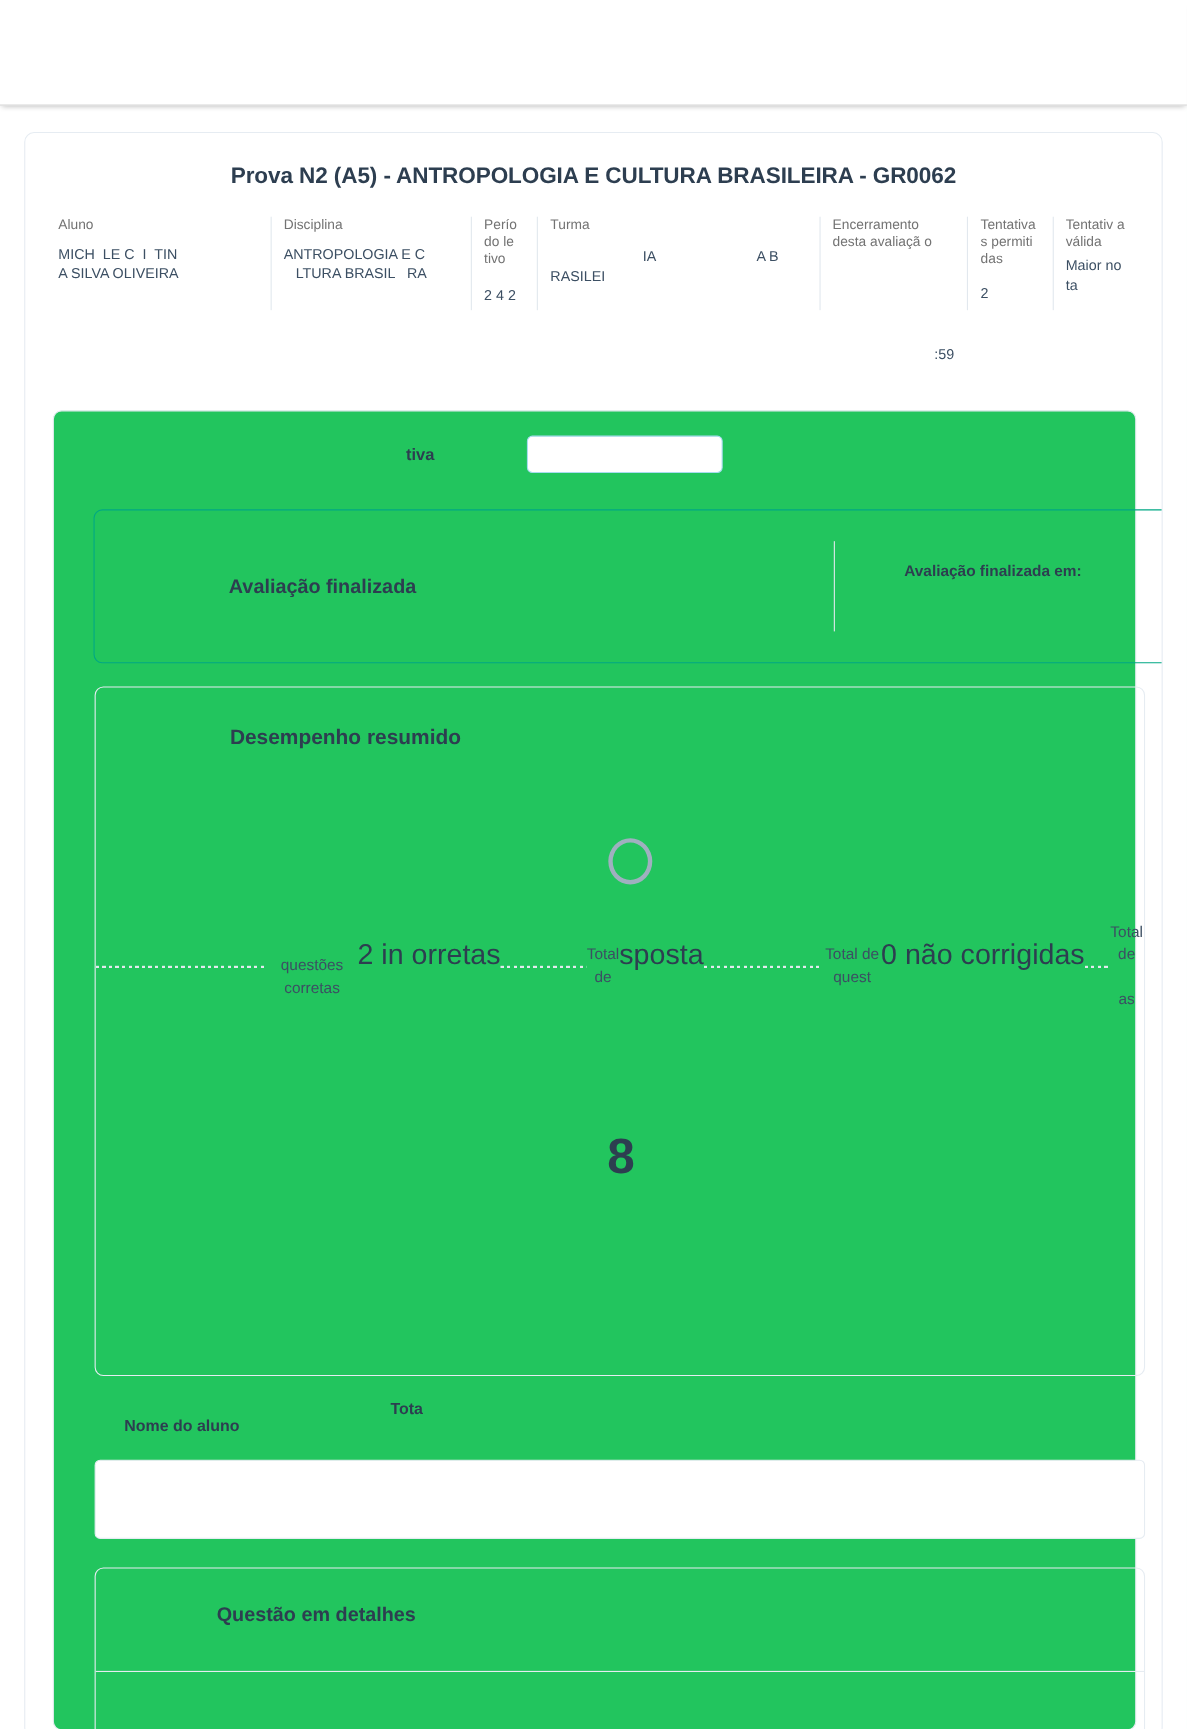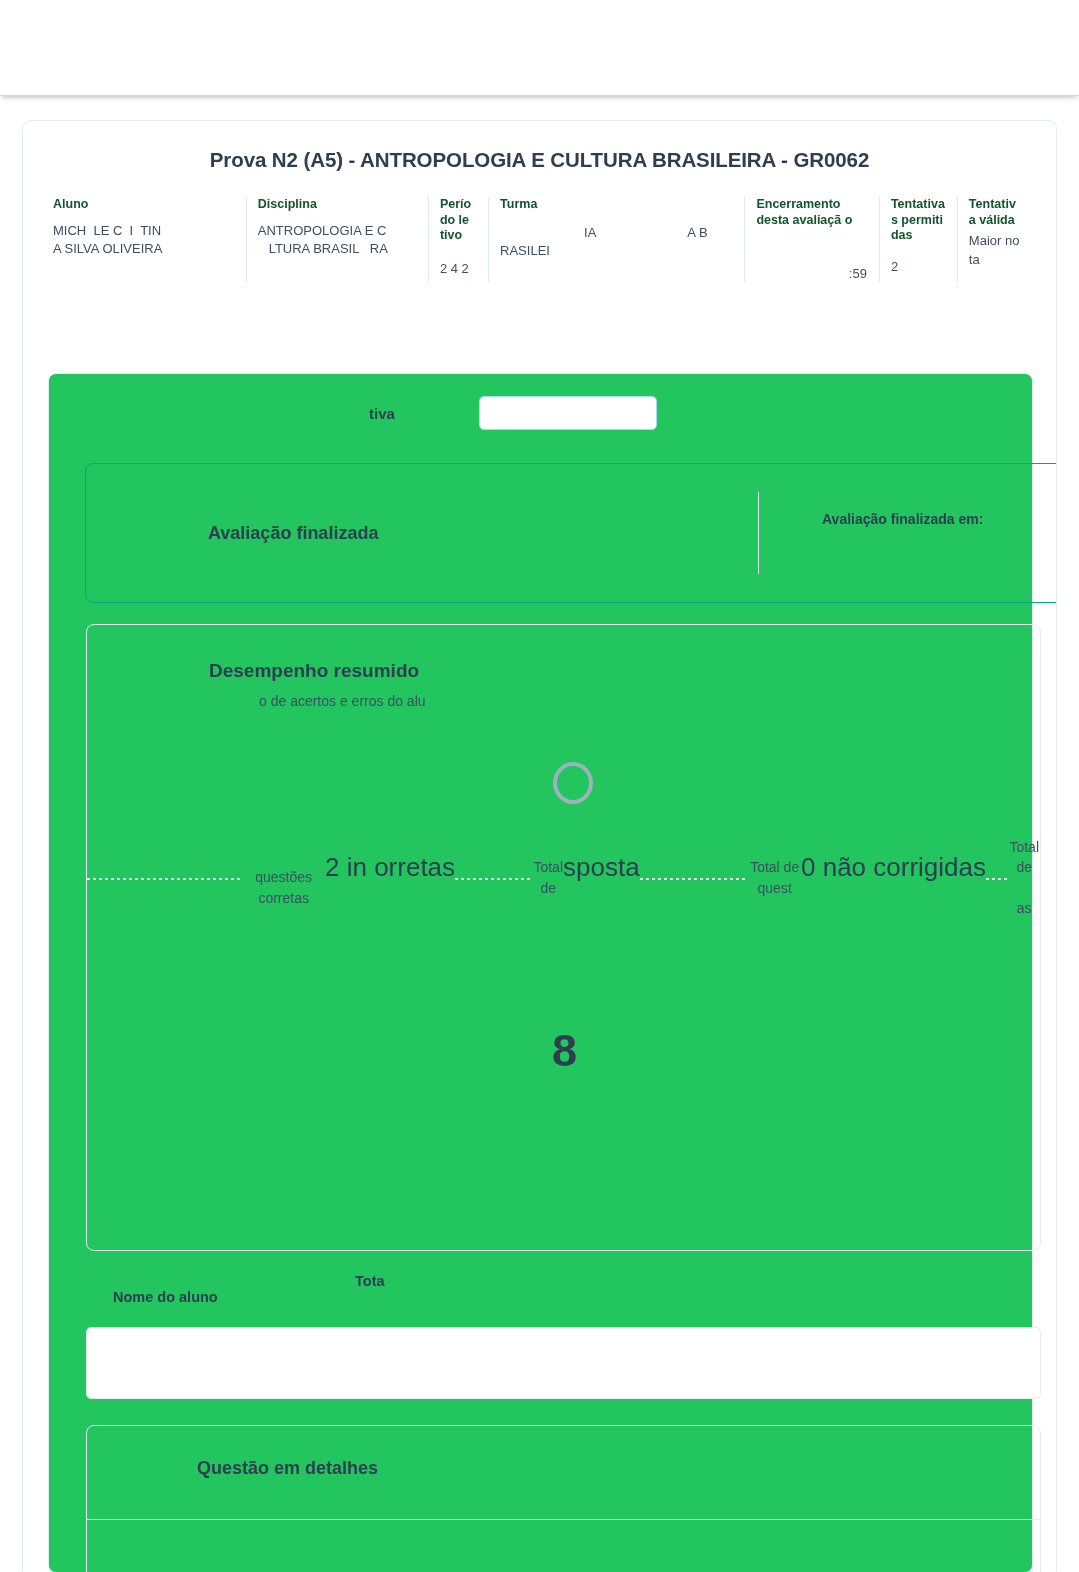--- a/index.html
+++ b/index.html
@@ -63,42 +63,42 @@
   }
   .meta-col + .meta-col::before {
     content: "";
     position: absolute;
     left: 0; top: 0;
     width: 1px; height: 85px;
     background: #e2e8ee;
   }
   .meta-label {
     font-size: 12.5px;
-    font-weight: bold;
-    color: #14532d;
+    font-weight: normal;
+    color: #737373;
     line-height: 1.25;
   }
   .meta-value {
     margin-top: 9px;
     font-size: 13px;
     font-weight: normal;
     color: #3c4f63;
     line-height: 1.45;
     white-space: pre-wrap;
   }
   .meta-value.pad {
     margin-top: 14px;
   }
   .meta-value.small-gap { margin-top: 4px; }
 
   .c-aluno     { width: 175px; }
   .c-disc      { width: 190px; margin-left: 37px; }
   .c-periodo   { width: 62px;  }
   .c-turma     { width: 268px; }
-  .c-encerr    { width: 140px; }
+  .c-encerr    { width: 140px; gap: 48px; }
   .c-tent-perm { width: 80px;  }
   .c-tent-val  { width: 84px;  }
 
   .turma-row {
     display: flex;
     gap: 91px;
     margin-top: 12px;
     padding-left: 84px;
     font-size: 13px;
     color: #3c4f63;
@@ -399,21 +399,20 @@
     </div>
 
     <div class="finished-banner">
       <span class="finished-title">Avaliação finalizada</span>
       <span class="finished-divider"></span>
       <span class="finished-right">Avaliação finalizada em:</span>
     </div>
 
     <div class="perf-card">
       <div class="perf-title">Desempenho resumido</div>
-      <div class="perf-subtitle">o de acertos e erros do alu</div>
 
       <div class="spinner-ring"></div>
 
       <div class="stats-row">
         <div class="stat-col">
           <div class="stat-value"></div>
           <div class="stat-dots"></div>
           <div class="stat-caption">          questões
 corretas</div>
         </div>

